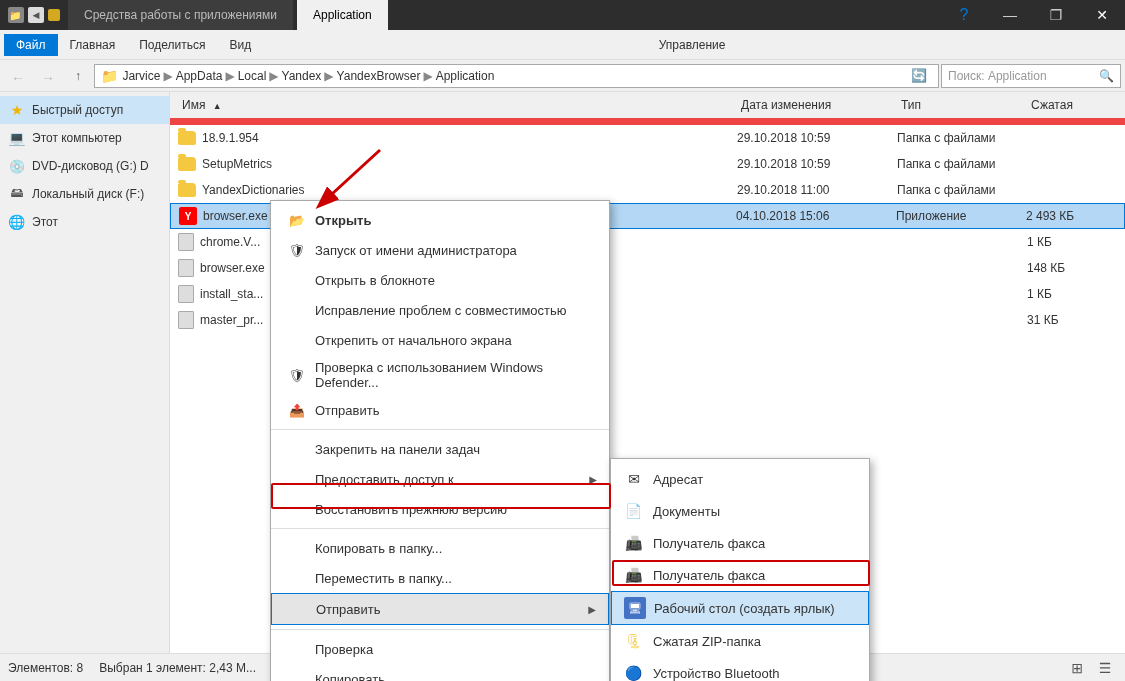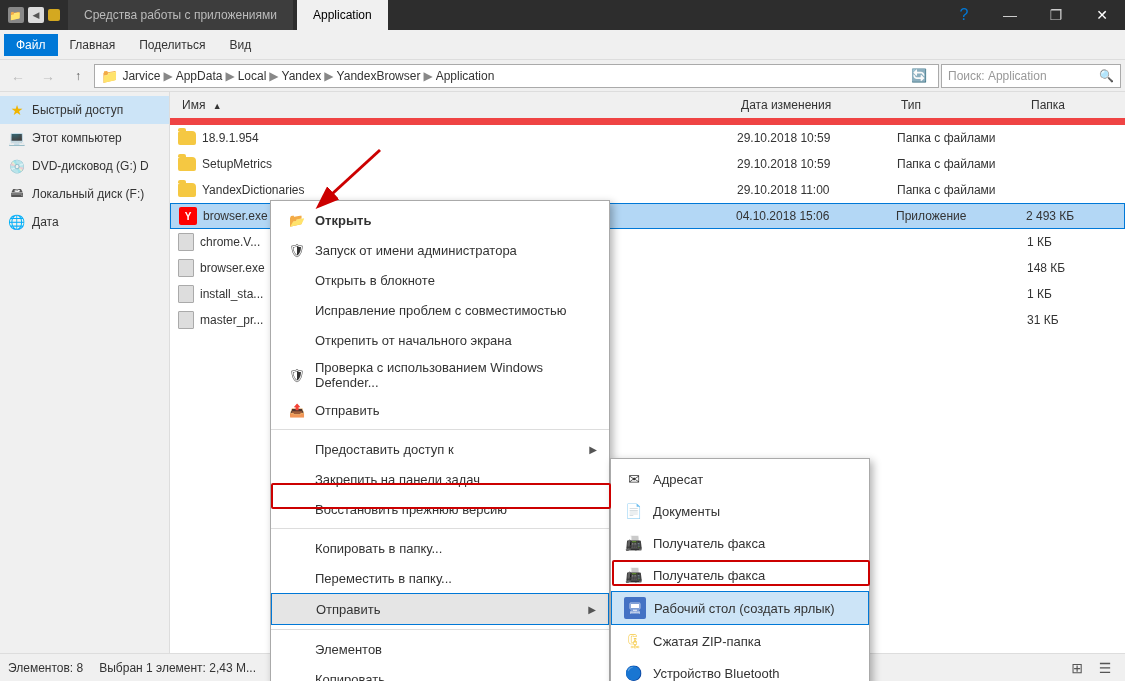--- a/index.html
+++ b/index.html
@@ -450,20 +450,23 @@
       <div class="win-btn restore-button">❐</div>
       <div class="win-btn close">✕</div>
     </div>
   </div>
 
   <div class="menu-bar">
     <div class="menu-item active">Файл</div>
     <div class="menu-item">Главная</div>
     <div class="menu-item">Поделиться</div>
     <div class="menu-item">Вид</div>
+    <div style="flex:1; display:flex; justify-content:center; align-items:center;">
+      <div class="menu-ribbon-tab">Управление</div>
+    </div>
   </div>
 
   <div class="nav-bar">
     <div class="nav-btn disabled">←</div>
     <div class="nav-btn disabled">→</div>
     <div class="nav-btn" style="font-size:12px;">↑</div>
     <div class="address-bar">
       <span style="font-size:14px; color:#f5c842; margin-right:4px;">📁</span>
       <span class="breadcrumb-item">Jarvice</span>
       <span class="breadcrumb-sep"> ▶ </span>
@@ -508,33 +511,33 @@
       <div class="sidebar-item">
         <div class="sidebar-icon">
           <span class="icon-disk">🖴</span>
         </div>
         <span>Локальный диск (F:)</span>
       </div>
       <div class="sidebar-item">
         <div class="sidebar-icon">
           <span class="icon-net">🌐</span>
         </div>
-        <span>Дата</span>
+        <span>Этот</span>
       </div>
     </div>
 
     <div class="file-area">
       <div class="file-list-header">
         <div class="col">
           <span>Имя</span>
           <span style="font-size:9px; margin-left:4px;">▲</span>
         </div>
         <div class="col">Дата изменения</div>
         <div class="col">Тип</div>
-        <div class="col">Папка</div>
+        <div class="col">Сжатая</div>
       </div>
 
       <div class="file-row">
         <div class="file-name-cell">
           <div class="folder-icon"></div>
           <span>18.9.1.954</span>
         </div>
         <span>29.10.2018 10:59</span>
         <span>Папка с файлами</span>
         <span></span>
@@ -648,49 +651,49 @@
     </div>
     <div class="ctx-item">
       <div class="ctx-icon">🛡</div>
       <span>Проверка с использованием Windows Defender...</span>
     </div>
     <div class="ctx-item">
       <div class="ctx-icon">📤</div>
       <span>Отправить</span>
     </div>
     <div class="ctx-separator"></div>
+    <div class="ctx-item">
+      <div class="ctx-icon"></div>
+      <span>Закрепить на панели задач</span>
+    </div>
     <div class="ctx-item has-arrow">
       <div class="ctx-icon"></div>
       <span>Предоставить доступ к</span>
     </div>
     <div class="ctx-item">
       <div class="ctx-icon"></div>
-      <span>Закрепить на панели задач</span>
-    </div>
-    <div class="ctx-item">
-      <div class="ctx-icon"></div>
       <span>Восстановить прежнюю версию</span>
     </div>
     <div class="ctx-separator"></div>
     <div class="ctx-item">
       <div class="ctx-icon"></div>
       <span>Копировать в папку...</span>
     </div>
     <div class="ctx-item">
       <div class="ctx-icon"></div>
       <span>Переместить в папку...</span>
     </div>
     <div class="ctx-item highlighted has-arrow">
       <div class="ctx-icon"></div>
       <span>Отправить</span>
     </div>
     <div class="ctx-separator"></div>
     <div class="ctx-item">
       <div class="ctx-icon"></div>
-      <span>Элементов</span>
+      <span>Проверка</span>
     </div>
     <div class="ctx-item">
       <div class="ctx-icon"></div>
       <span>Копировать</span>
     </div>
 
   </div>
 
   <div class="sub-context-menu">
     <div class="sub-item">

